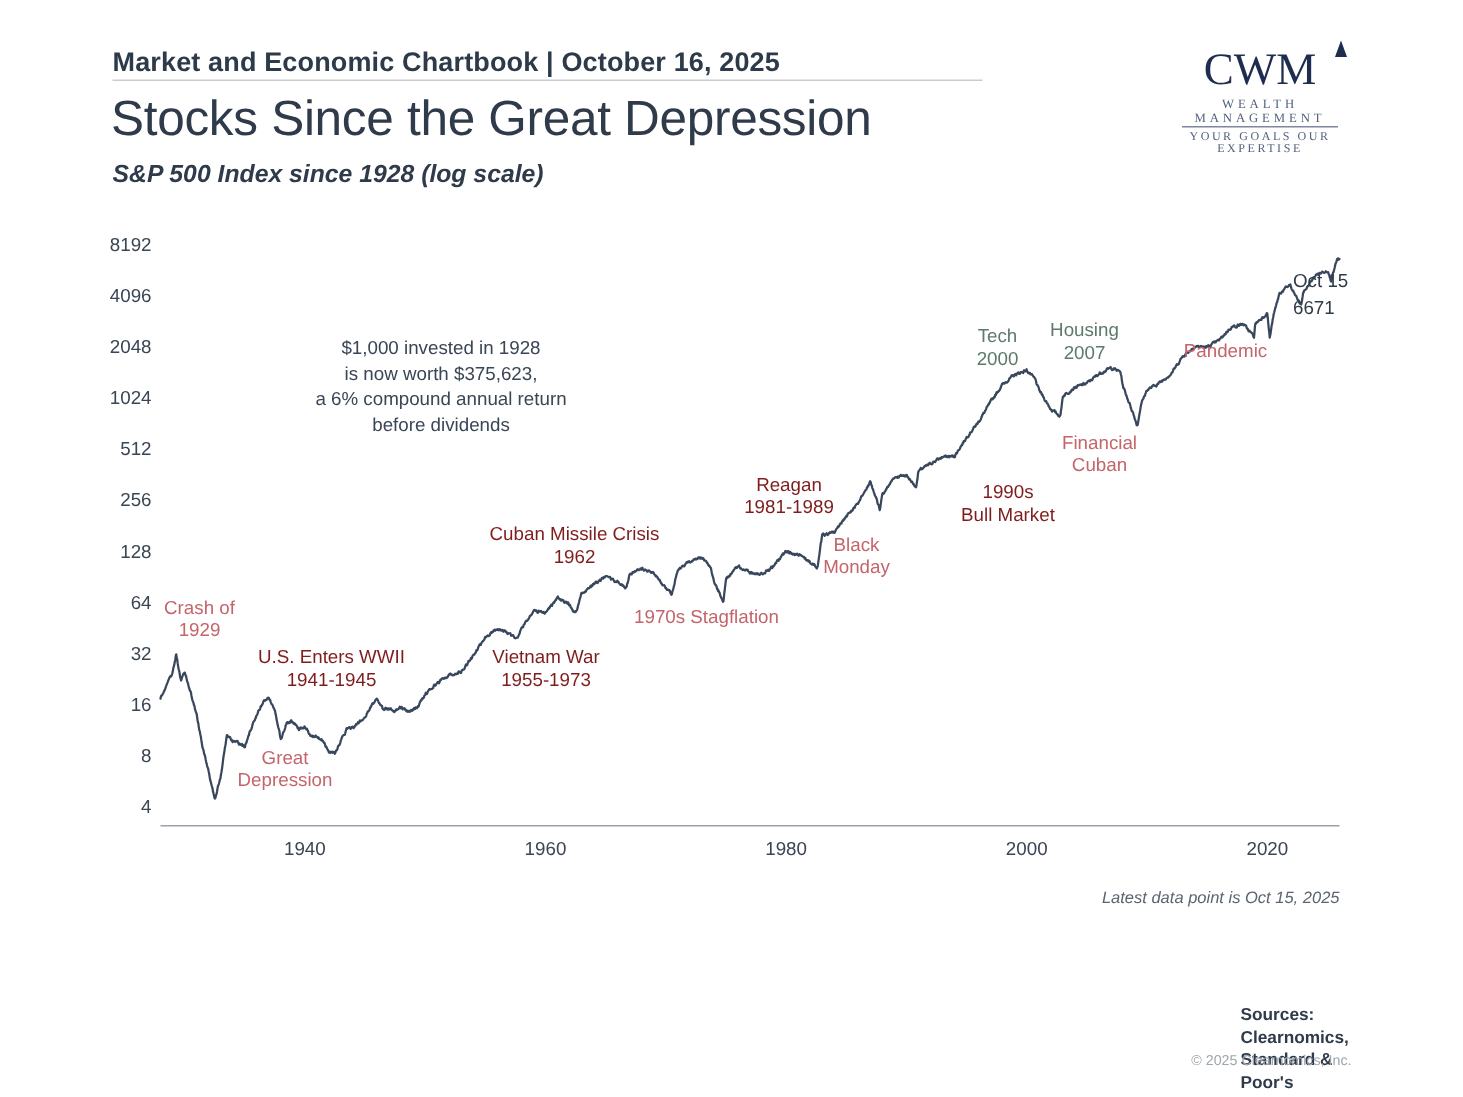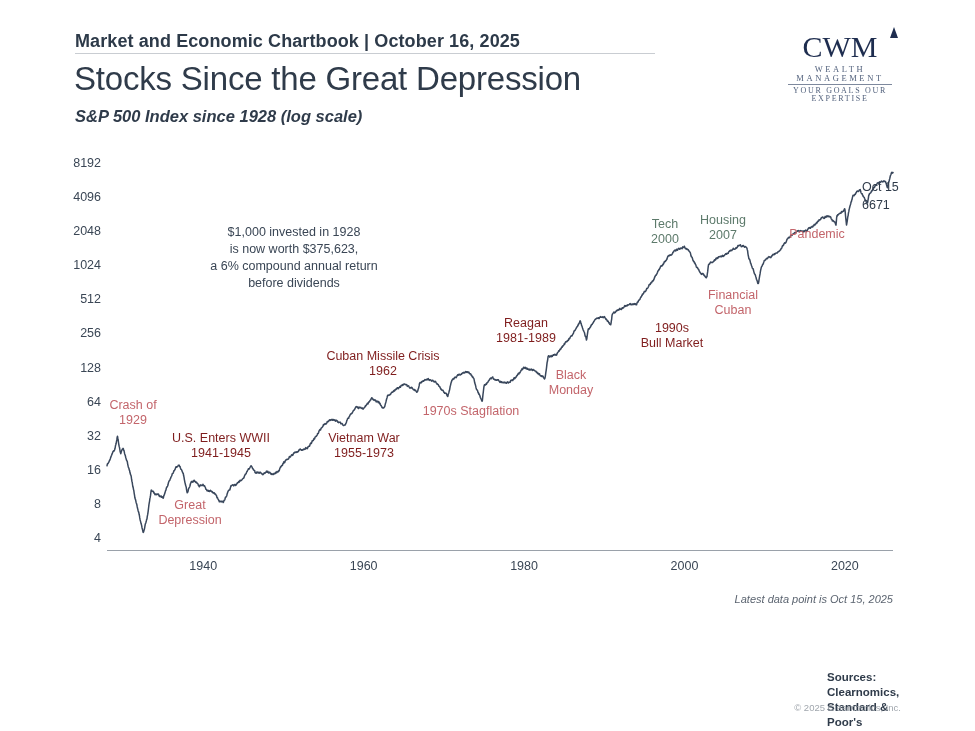--- a/index.html
+++ b/index.html
@@ -261,21 +261,21 @@
 Depression</div>
       <div class="anno dark" style="left: 221px; top: 431px;">U.S. Enters WWII
 1941-1945</div>
       <div class="anno dark" style="left: 364px; top: 431px;">Vietnam War
 1955-1973</div>
       <div class="anno dark" style="left: 383px; top: 349px;">Cuban Missile Crisis
 1962</div>
       <div class="anno red" style="left: 471px; top: 404px;">1970s Stagflation</div>
       <div class="anno dark" style="left: 526px; top: 316px;">Reagan
 1981-1989</div>
-      <div class="anno red" style="left: 571px; top: 368px;">Black
+      <div class="anno red" style="left: 571px; top: 356px;">Black
 Monday</div>
       <div class="anno dark" style="left: 652px; top: 321px; margin-left: 20px;">1990s
 Bull Market</div>
       <div class="anno green" style="left: 665px; top: 217px;">Tech
 2000</div>
       <div class="anno green" style="left: 723px; top: 213px;">Housing
 2007</div>
       <div class="anno red" style="left: 733px; top: 288px;">Financial
 Cuban</div>
       <div class="anno red" style="left: 817px; top: 227px;">Pandemic</div>

